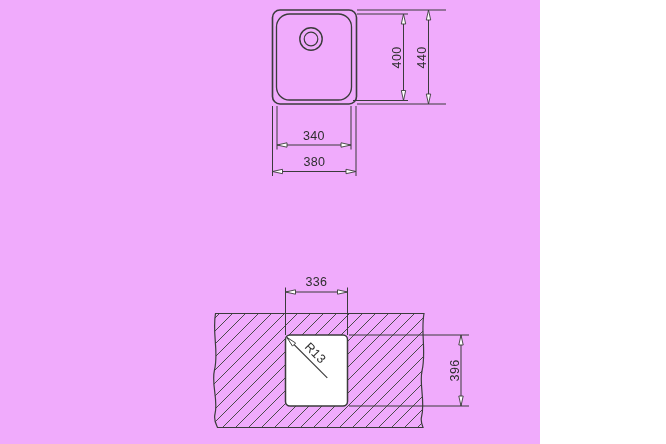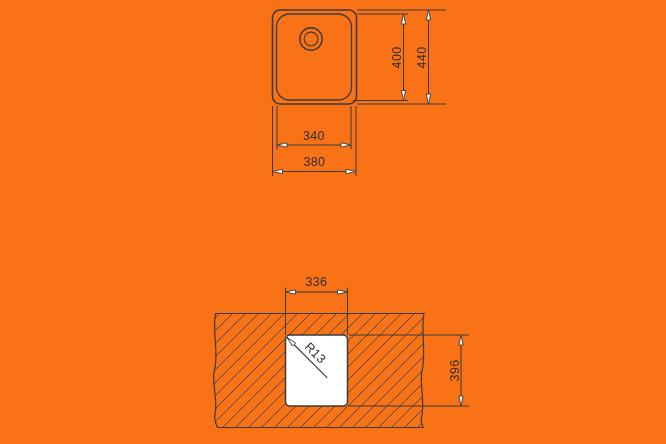--- a/index.html
+++ b/index.html
@@ -5,23 +5,23 @@
   html, body {
     margin: 0;
     padding: 0;
     background: #ffffff;
     width: 666px;
     height: 444px;
     overflow: hidden;
   }
   #canvas {
     position: relative;
-    width: 666px;
+    width: 540px;
     height: 444px;
-    background: #f97316;
+    background: #f0abfc;
   }
   svg {
     display: block;
   }
   svg text {
     font-family: "Liberation Sans", "DejaVu Sans", sans-serif;
     font-size: 12.5px;
     letter-spacing: 0.3px;
     fill: #2e2e2e;
     stroke: none;

